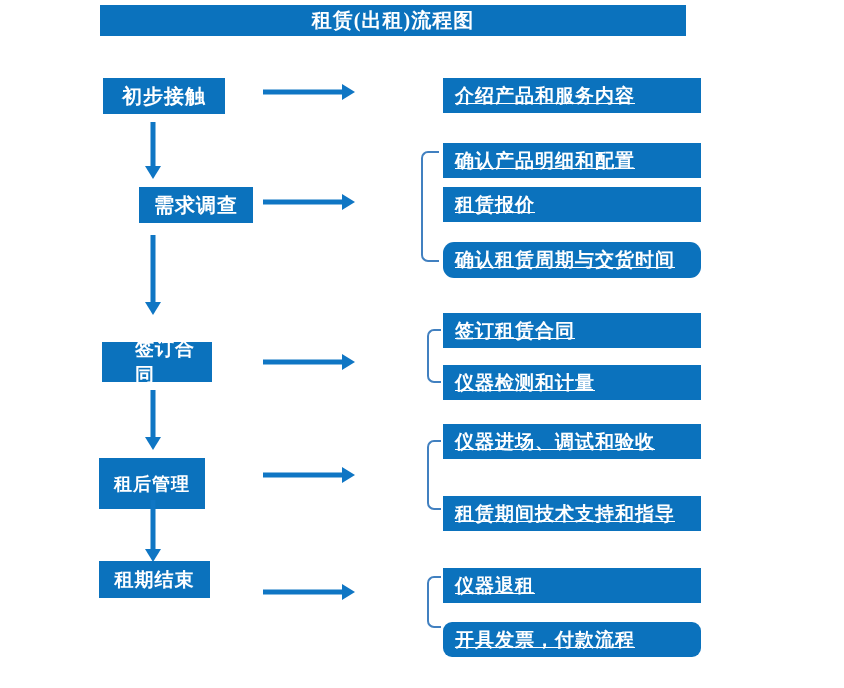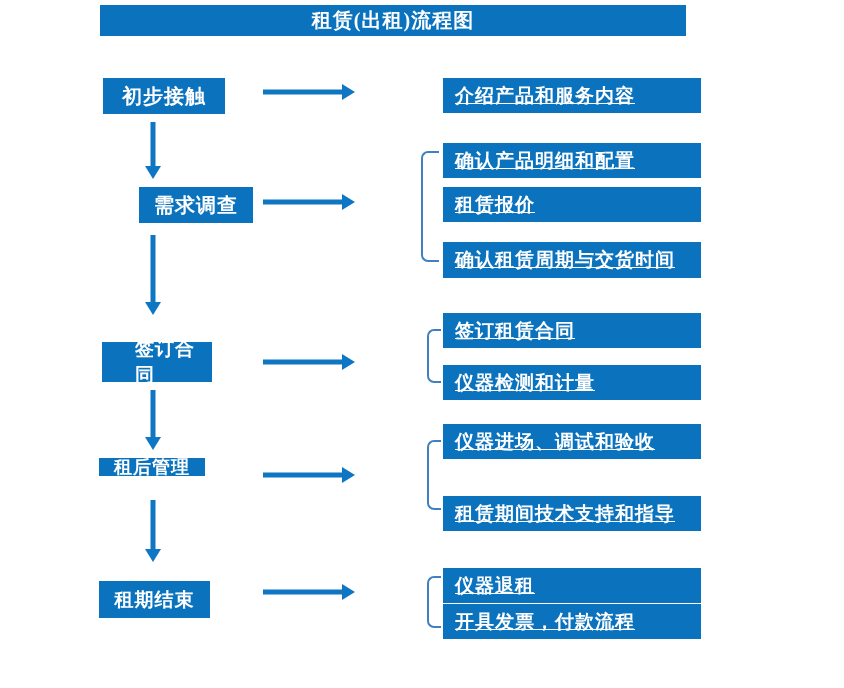--- a/index.html
+++ b/index.html
@@ -21,31 +21,31 @@
     font-weight:bold; display:flex; align-items:center;
   }
   .title-bar {
     left:100px; top:5px; width:586px; height:31px;
     justify-content:center; font-size:20px; letter-spacing:1px;
   }
   .step-box { justify-content:center; font-size:20px; letter-spacing:1px; }
   .step-1 { left:103px; top:78px;  width:122px; height:36px; }
   .step-2 { left:103px; top:187px; width:114px; height:36px;margin-left:36px; }
   .step-3 { left:102px; top:342px; width:110px; height:40px; font-size:19px;padding-left:33px; }
-  .step-4 { left:99px;  top:458px; width:106px; height:18px; font-size:18px; }
-  .step-5 { left:99px;  top:581px; width:111px; height:37px; font-size:19px; }
+  .step-4 { left:99px;  top:458px; width:106px; height:51px; font-size:18px; }
+  .step-5 { left:99px;  top:561px; width:111px; height:37px; font-size:19px; }
   .out-box {
     left:443px; width:258px; height:35px; padding-left:12px;
     font-size:19px; letter-spacing:1px; justify-content:flex-start;text-decoration:underline;
   }
   .out-1a { top:78px; }
-  .out-2a { top:143px; } .out-2b { top:187px; } .out-2c { top:242px; height:36px; }
+  .out-2a { top:143px; } .out-2b { top:187px; } .out-2c { top:242px; height:36px;border-radius:11px; }
   .out-3a { top:313px; } .out-3b { top:365px; }
   .out-4a { top:424px; } .out-4b { top:496px; }
-  .out-5a { top:568px; } .out-5b { top:604px; }
+  .out-5a { top:568px; } .out-5b { top:622px;border-radius:9px; }
 
   .arrow-h { position:absolute; left:263px; width:92px; height:16px; }
   .arrow-h .shaft { position:absolute; left:0; top:50%; transform:translateY(-50%);
     height:5px; width:79px; background:var(--arrow-blue); }
   .arrow-h .head { position:absolute; right:0; top:50%; transform:translateY(-50%);
     width:0; height:0; border-left:13px solid var(--arrow-blue);
     border-top:8px solid transparent; border-bottom:8px solid transparent; }
   .ah-1 { top:84px; } .ah-2 { top:194px; } .ah-3 { top:354px; }
   .ah-4 { top:467px; } .ah-5 { top:584px; }
 

